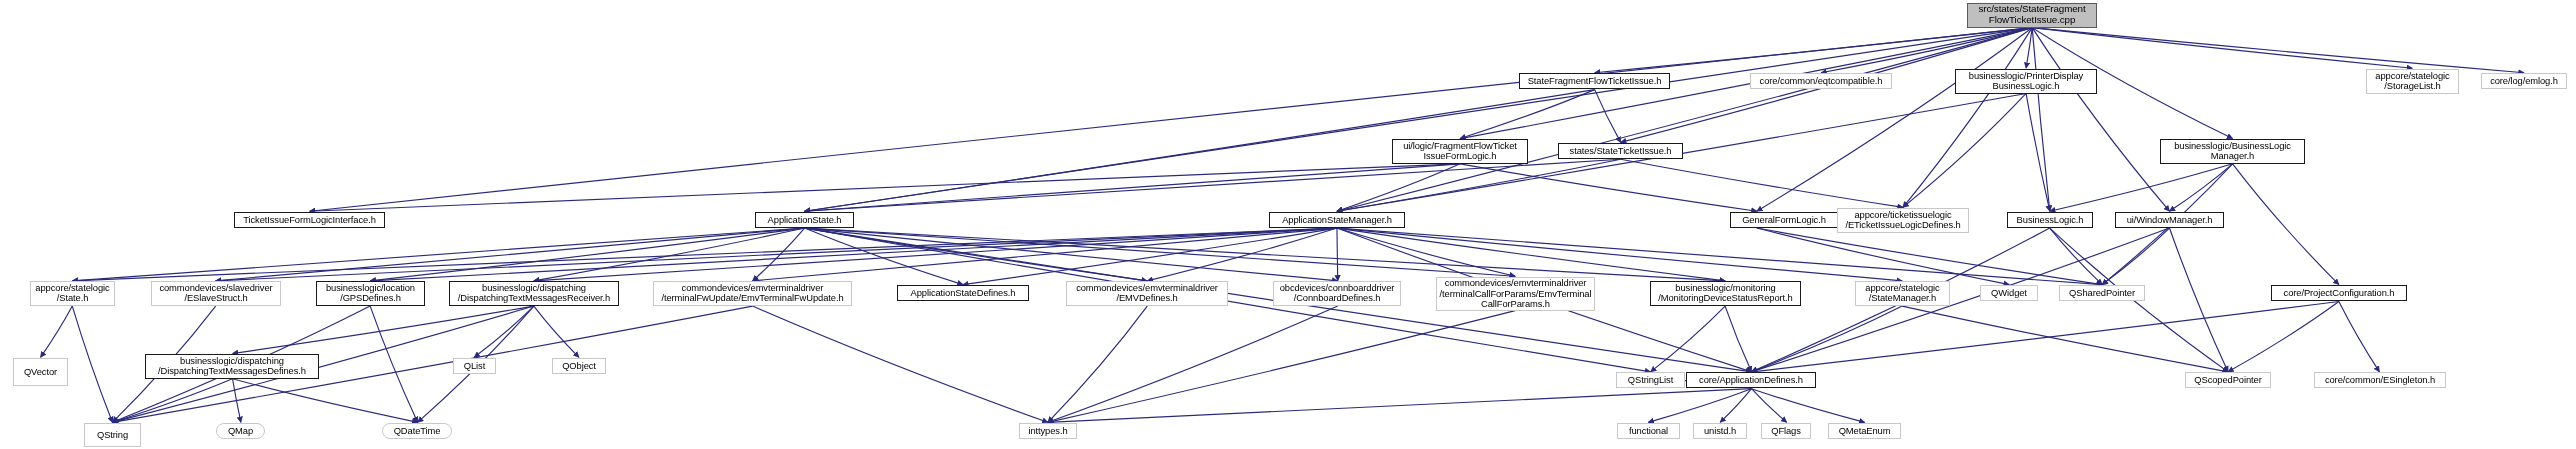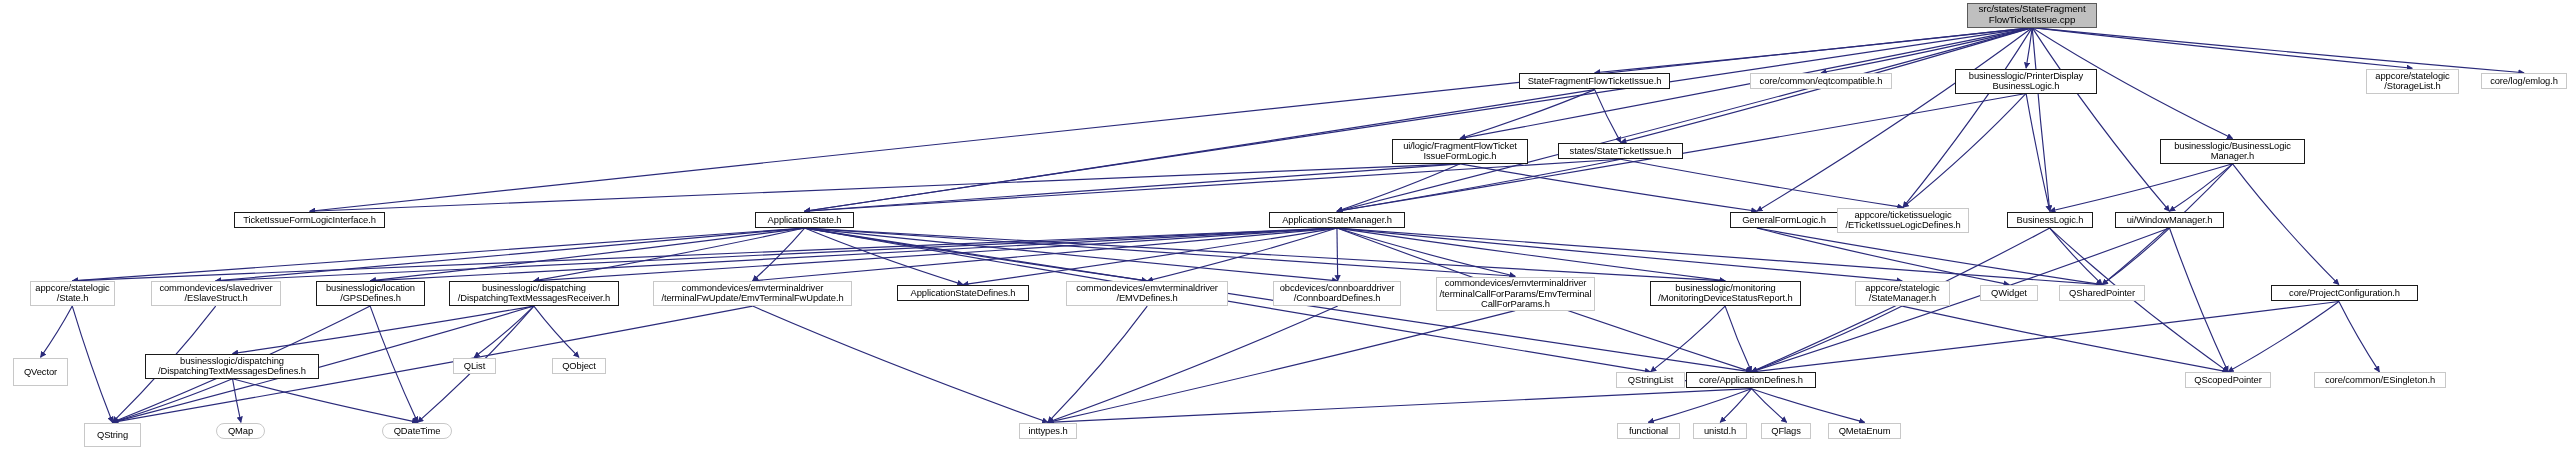--- a/index.html
+++ b/index.html
@@ -182,21 +182,21 @@
 /ConnboardDefines.h</div>
       <div class="node faint n-sm" style="left: 1436px; top: 277px; width: 159px; height: 34px;">commondevices/emvterminaldriver
 /terminalCallForParams/EmvTerminal
 CallForParams.h</div>
       <div class="node solid n-sm" style="left: 1650px; top: 281px; width: 151px; height: 24.5px;">businesslogic/monitoring
 /MonitoringDeviceStatusReport.h</div>
       <div class="node faint n-sm" style="left: 1855px; top: 281px; width: 95px; height: 24.5px;">appcore/statelogic
 /StateManager.h</div>
       <div class="node faint n-sm" style="left: 1980px; top: 285px; width: 58px; height: 16px;">QWidget</div>
       <div class="node faint n-sm" style="left: 2059px; top: 285px; width: 86px; height: 16px;">QSharedPointer</div>
-      <div class="node solid n-sm" style="left: 2271px; top: 285px; width: 147px; height: 16px;">core/ProjectConfiguration.h</div>
+      <div class="node solid n-sm" style="left: 2271px; top: 285px; width: 136px; height: 16px;">core/ProjectConfiguration.h</div>
       <div class="node faint n-sm" style="left: 13px; top: 358px; width: 55px; height: 28px;">QVector</div>
       <div class="node solid n-sm" style="left: 145px; top: 354px; width: 174px; height: 24.5px;">businesslogic/dispatching
 /DispatchingTextMessagesDefines.h</div>
       <div class="node faint n-sm" style="left: 453px; top: 358px; width: 43px; height: 16px;">QList</div>
       <div class="node faint n-sm" style="left: 552px; top: 358px; width: 54px; height: 16px;">QObject</div>
       <div class="node faint n-sm" style="left: 1616px; top: 372px; width: 69px; height: 16px;">QStringList</div>
       <div class="node solid n-sm" style="left: 1686px; top: 372px; width: 130px; height: 16px;">core/ApplicationDefines.h</div>
       <div class="node faint n-sm" style="left: 2185px; top: 372px; width: 86px; height: 16px;">QScopedPointer</div>
       <div class="node faint n-sm" style="left: 2314px; top: 372px; width: 132px; height: 16px;">core/common/ESingleton.h</div>
       <div class="node faint n-sm" style="left: 84px; top: 423px; width: 57px; height: 24px;">QString</div>

